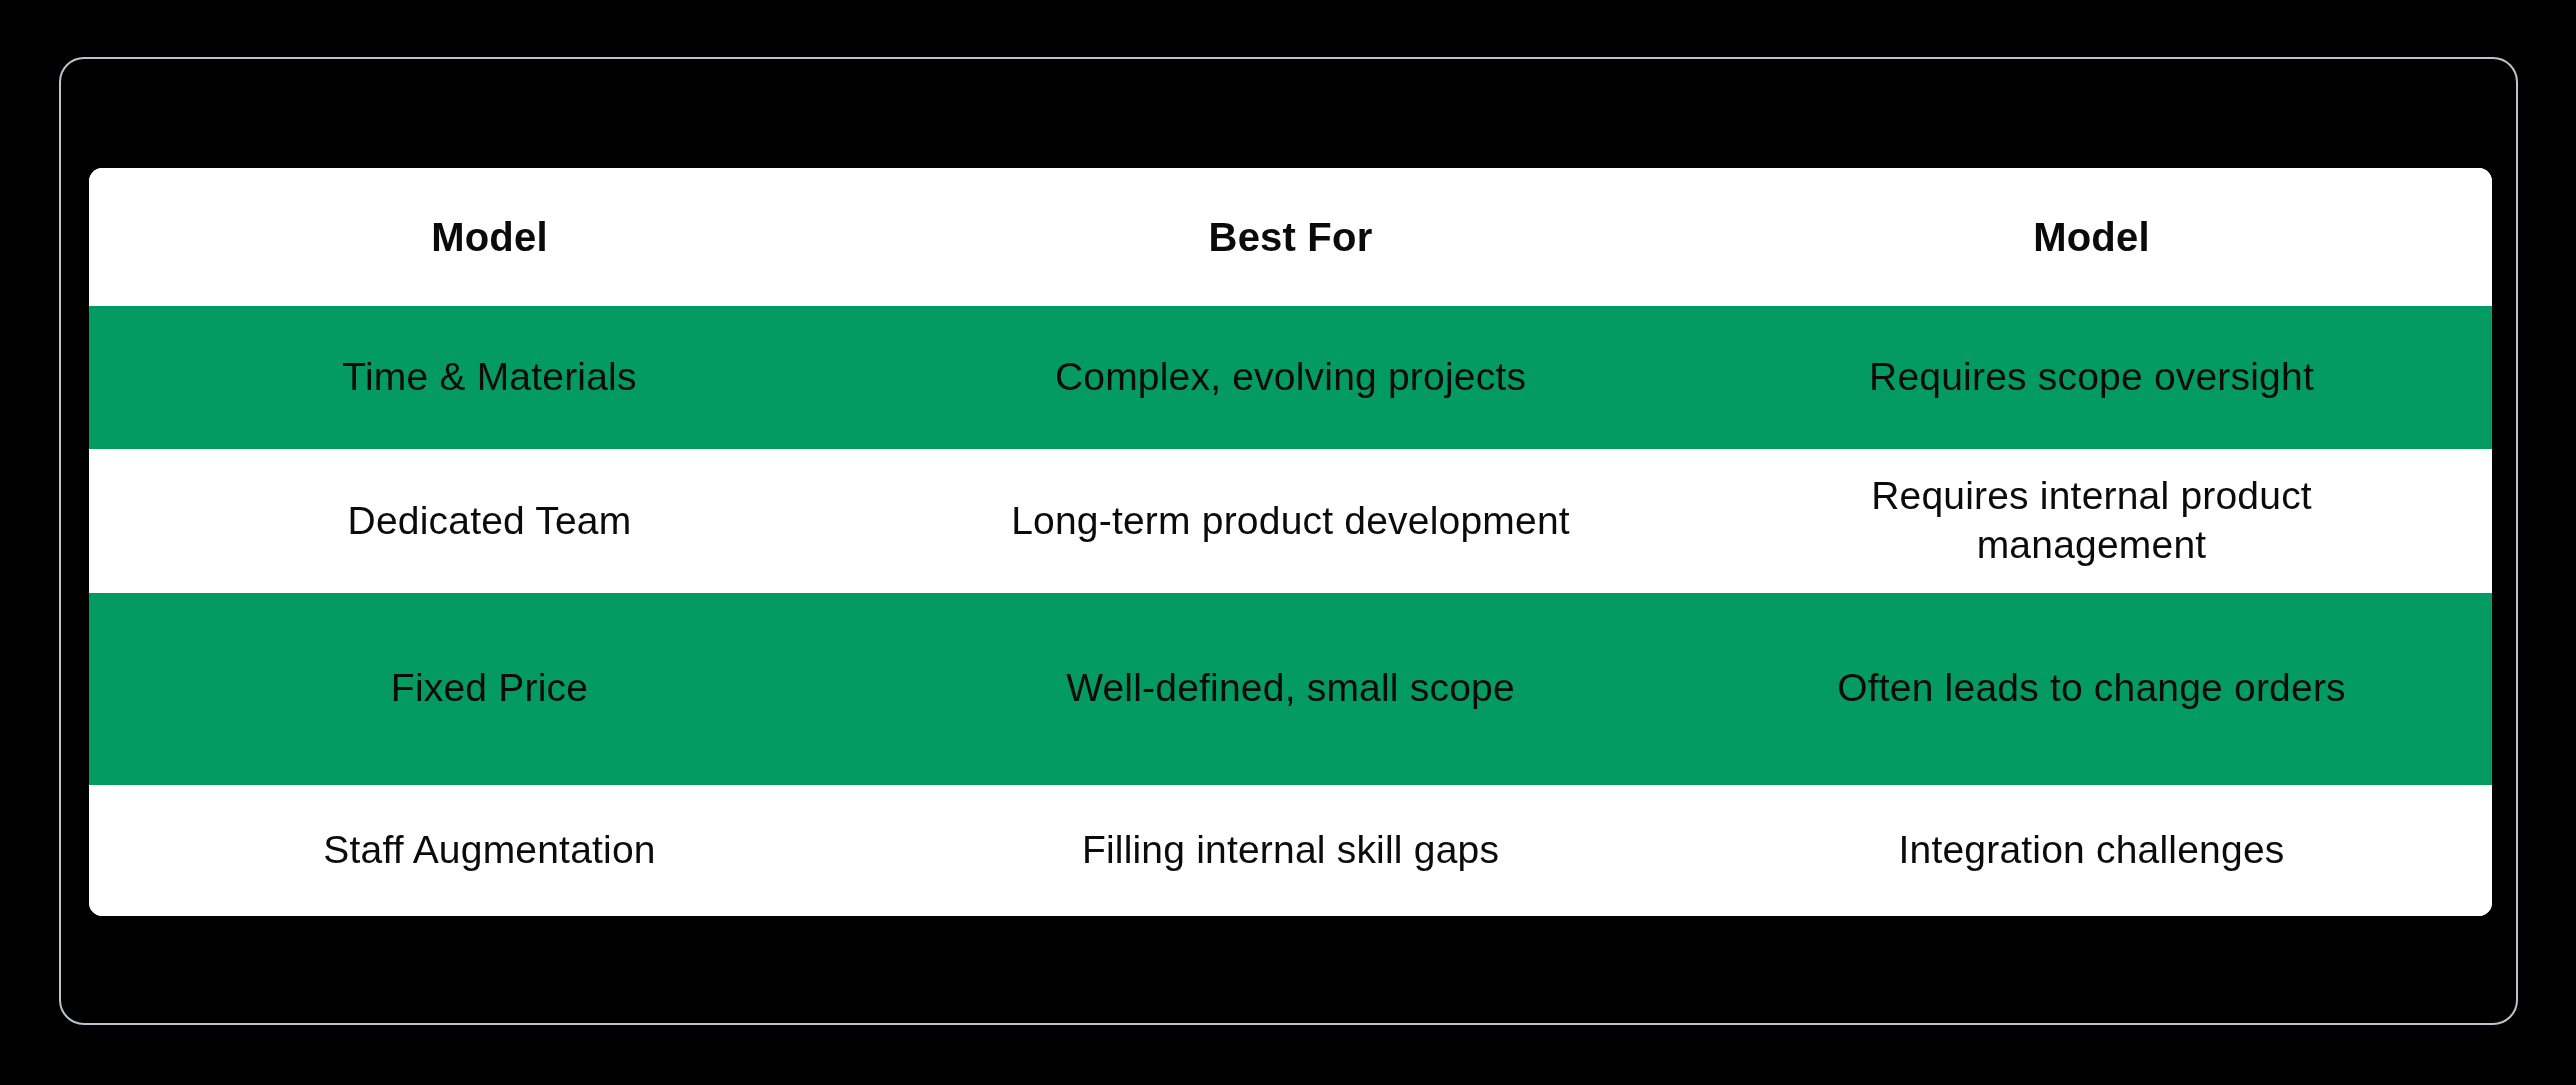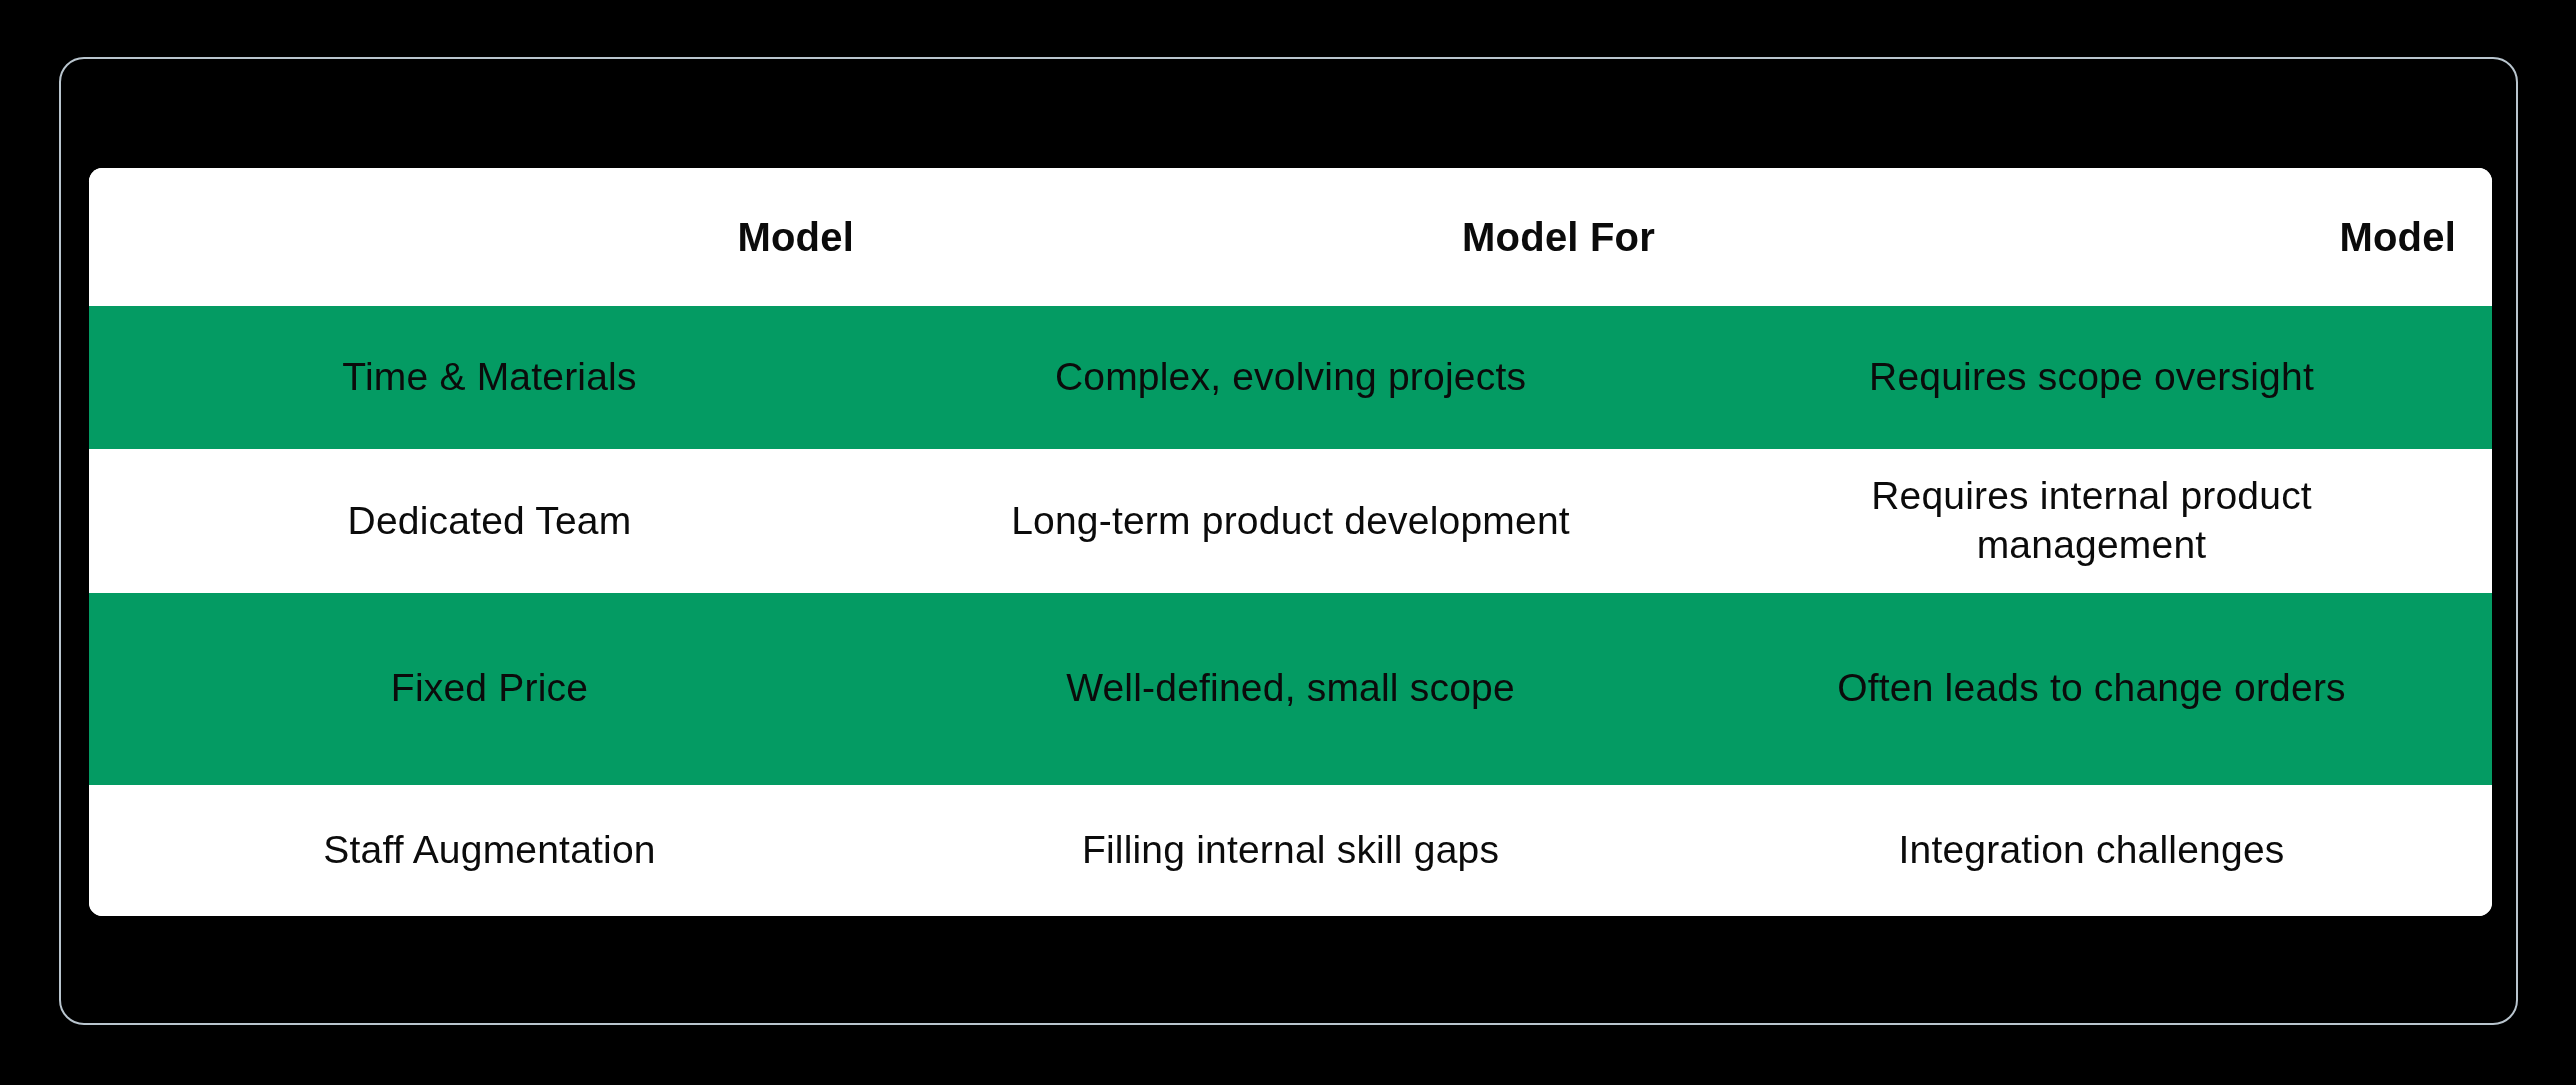--- a/index.html
+++ b/index.html
@@ -48,23 +48,23 @@
     width: 100%;
     height: 100%;
     border-collapse: collapse;
     table-layout: fixed;
   }
   table.comparison th {
     height: 138px;
     font-size: 40px;
     font-weight: 700;
     color: var(--text);
-    text-align: right;
+    text-align: center;
     vertical-align: middle;
-    padding: 0 36px;
+    padding: 0 57px;
     background: var(--card-bg);
     letter-spacing: 0.2px;
   }
   table.comparison td {
     font-size: 39px;
     font-weight: 500;
     color: var(--text);
     text-align: center;
     vertical-align: middle;
     padding: 0 109px;
@@ -79,21 +79,21 @@
 </head>
 <body>
 
 <div class="stage">
   <div class="frame"></div>
   <div class="card">
     <table class="comparison">
       <thead>
         <tr>
           <th>Model</th>
-          <th>Model For</th>
+          <th>Best For</th>
           <th>Model</th>
         </tr>
       </thead>
       <tbody>
         <tr>
           <td>Time &amp; Materials</td>
           <td>Complex, evolving projects</td>
           <td>Requires scope oversight</td>
         </tr>
         <tr>

